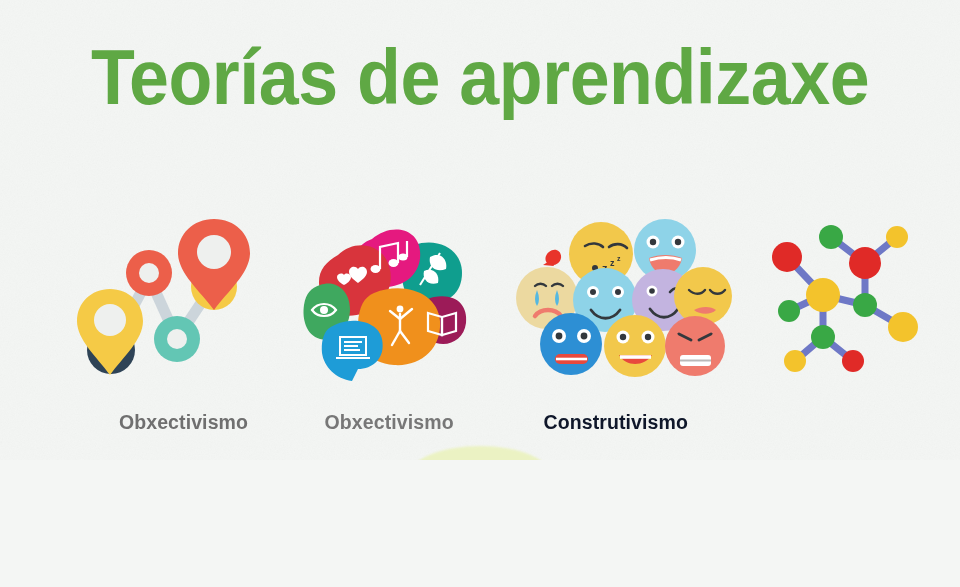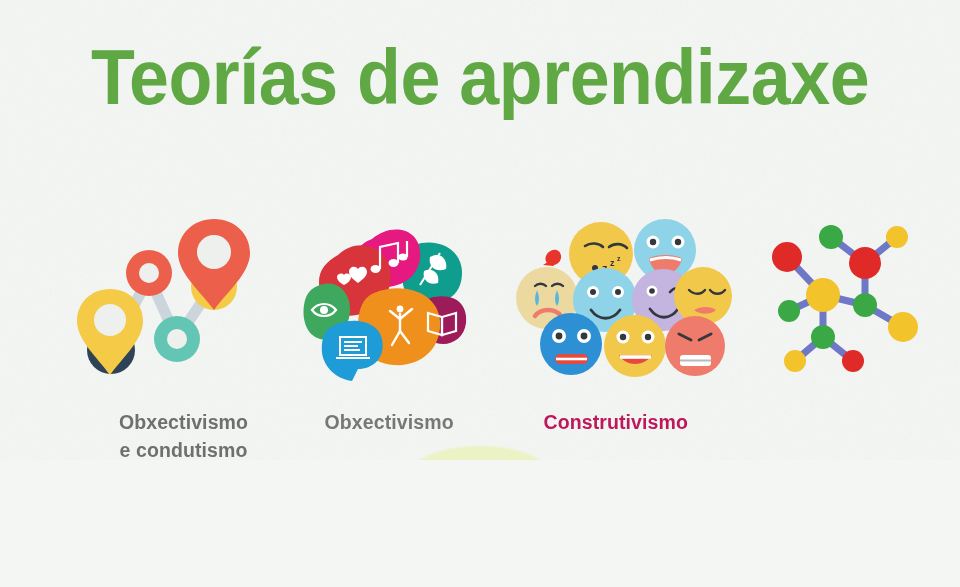--- a/index.html
+++ b/index.html
@@ -81,21 +81,21 @@
     line-height: 1.45;
     letter-spacing: .1px;
   }
   .card.c0 { width: 252px; padding-left: 42px; }
   .card.c1 { width: 222px; }
   .card.c2 { width: 252px; }
   .card.c3 { width: 234px; }
 
   .card.c0 .label { color: #6f6f6f; }
   .card.c1 .label { color: #777777; }
-  .card.c2 .label { color: #be185d; }
+  .card.c2 .label { color: #0f172a; }
   .card.c3 .label { color: #828282; }
 
   
   #bottom-arc {
     position: absolute;
     left: 50%;
     bottom: -46px;
     width: 142px;
     height: 60px;
     margin-left: -71px;
@@ -165,21 +165,20 @@
           </g>
 
           <g>
             <path d="M147 8 C126 8 111 23 111 42 C111 62 133 80 147 99 C161 80 183 62 183 42 C183 23 168 8 147 8 Z" fill="#ec5f4a"></path>
             <circle cx="147" cy="41" r="17" fill="#eef0ee"></circle>
           </g>
         </svg>
       </div>
       <div class="label">
         <div>Obxectivismo</div>
-        <div>e condutismo</div>
       </div>
     </div>
 
     <div class="card c1">
       <div class="art">
         <svg width="175" height="165" viewBox="0 0 175 165">
 
           <path d="M112 26 C136 18 160 30 160 54 C160 74 146 84 128 86 C110 88 100 74 100 56 C100 40 102 30 112 26 Z" fill="#0f9e8e"></path>
 
           <path d="M132 78 C154 74 166 86 164 104 C162 120 148 128 134 124 C120 120 116 106 119 92 C121 83 126 79 132 78 Z" fill="#9c1b58"></path>

